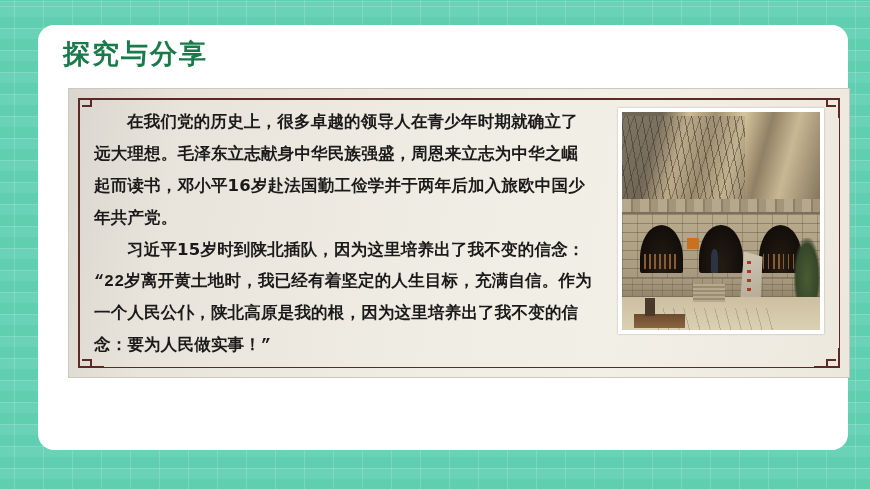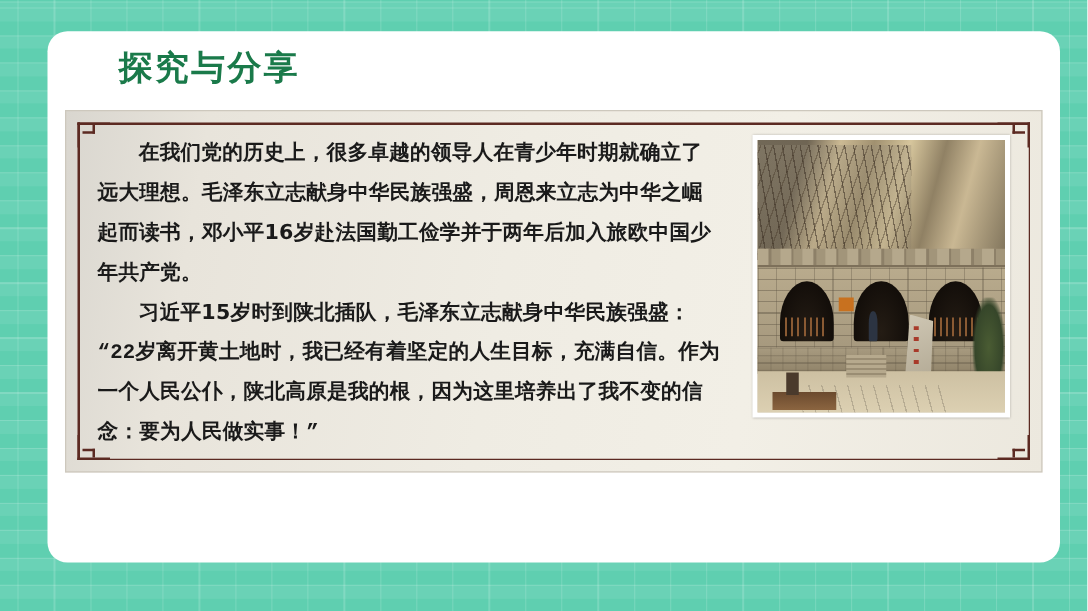--- a/index.html
+++ b/index.html
@@ -45,27 +45,26 @@
   #title {
     position: absolute;
     left: 25px;
     top: 16px;
     font-size: 27px;
     font-weight: bold;
     color: #1a7a4a;
     letter-spacing: 2px;
     line-height: 1;
     text-shadow: 0.5px 0.5px 0 rgba(255,255,255,0.8);
-    margin-left: 32px;
   }
 
   
   #content-panel {
     position: absolute;
-    left: 14px;
+    left: 30px;
     top: 63px;
     width: 782px;
     height: 290px;
     background: linear-gradient(100deg, #d9d6cf 0%, #e8e4db 14%, #efece3 45%, #f2efe6 70%, #ece8de 100%);
     box-shadow: inset 0 0 0 1px #cdc8bd;
   }
 
   
   .frame-line {
     position: absolute;
@@ -290,21 +289,21 @@
       </div>
       <div class="corner corner-br">
         <i class="h1"></i>
           <i class="v1"></i>
           <i class="h2"></i>
           <i class="v2"></i>
       </div>
 
       <div id="text-col">
         <p class="para">在我们党的历史上，很多卓越的领导人在青少年时期就确立了远大理想。毛泽东立志献身中华民族强盛，周恩来立志为中华之崛起而读书，邓小平16岁赴法国勤工俭学并于两年后加入旅欧中国少年共产党。</p>
-        <p class="para">习近平15岁时到陕北插队，毛泽东立志献身中华民族强盛：</p>
+        <p class="para">习近平15岁时到陕北插队，因为这里培养出了我不变的信念：</p>
         <p class="para noindent">“22岁离开黄土地时，我已经有着坚定的人生目标，充满自信。作为一个人民公仆，陕北高原是我的根，因为这里培养出了我不变的信念：要为人民做实事！”</p>
       </div>
 
       <div id="photo-wrap">
         <div id="photo">
           <div class="cliff"></div>
           <div class="trees"></div>
           <div class="parapet"></div>
           <div class="facade"></div>
           <div class="arch arch1"></div>

